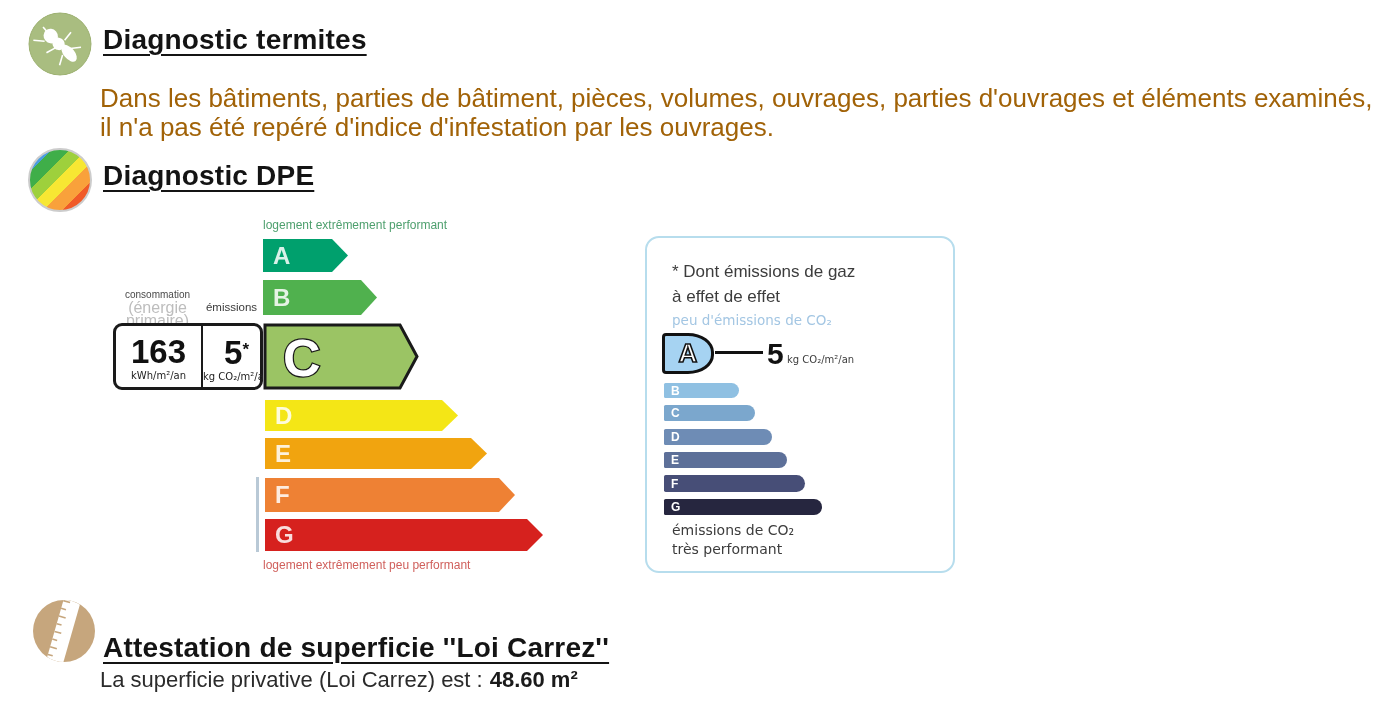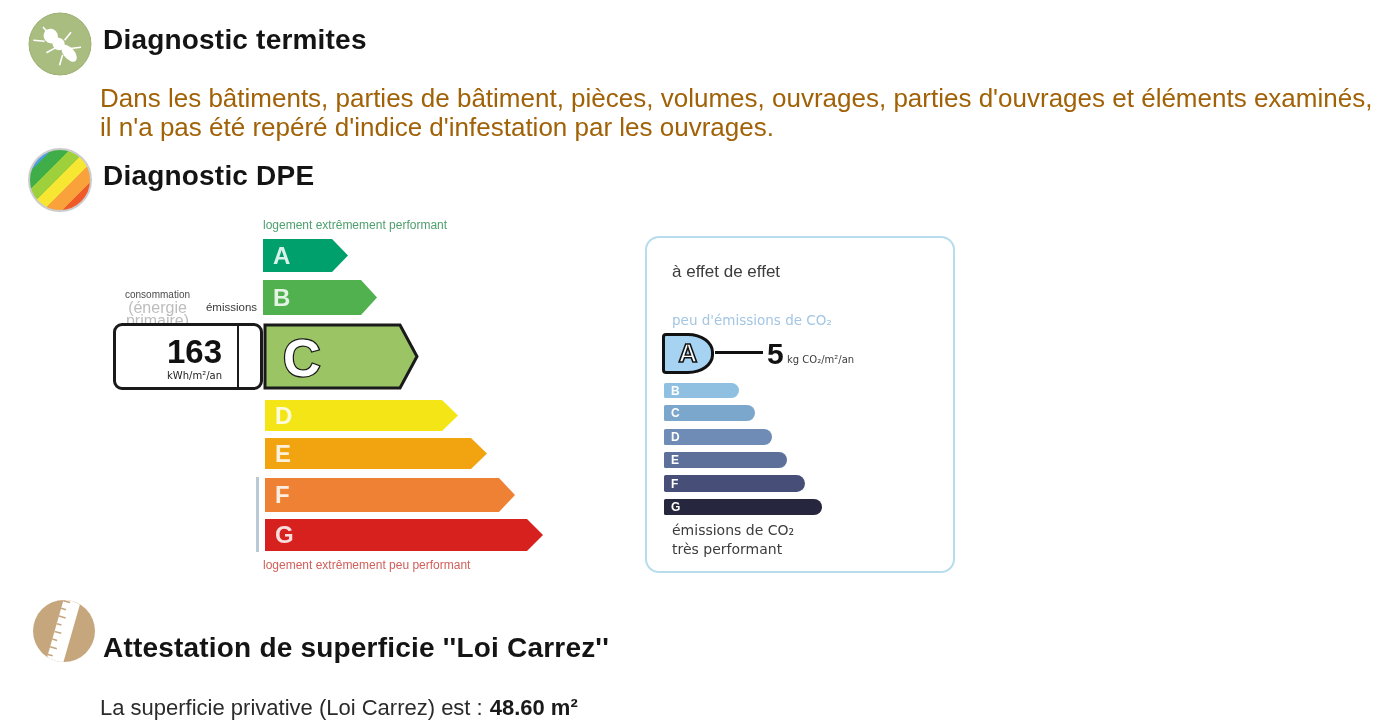--- a/index.html
+++ b/index.html
@@ -2,21 +2,21 @@
 <html><head>
 <meta charset="utf-8">
 <style>
   html,body{margin:0;padding:0;background:#ffffff;}
   body{width:1400px;height:722px;position:relative;overflow:hidden;
        font-family:"Liberation Sans", sans-serif;color:#1a1a1a;}
   .abs{position:absolute;}
 
   
   .sec-heading{font-size:28px;font-weight:bold;color:#141414;
-               text-decoration-thickness:2px;
+               text-decoration:underline;text-decoration-thickness:2px;
                text-underline-offset:5px;letter-spacing:.2px;white-space:nowrap;text-align:center;}
   .icon-circle{border-radius:50%;}
 
   
   #termites-icon{left:28px;top:12px;width:64px;height:64px;}
   #termites-heading{left:103px;top:24px;}
   #termites-text{left:100px;top:84px;width:1300px;font-size:26px;
                  line-height:29px;color:#a16207;}
 
   
@@ -46,21 +46,21 @@
   #conso-label{left:0;top:70px;width:89px;text-align:center;line-height:13px;}
   #conso-label .l1{font-size:10px;color:#4a4a4a;}
   #conso-label .l2{font-size:16px;color:#bdbdbd;}
   #emis-label{left:87px;top:83px;width:63px;text-align:center;
               font-size:11.5px;color:#3a3a3a;}
 
   #dpe-value-box{left:0;top:105px;width:150px;height:67px;background:#fff;
                  border:3px solid #1a1a1a;border-radius:9px;box-sizing:border-box;
                  display:flex;}
   .vb-cell{display:flex;flex-direction:column;align-items:center;
-           justify-content:center;padding-top:2px;margin-left:36px;}
+           justify-content:center;padding-top:2px;}
   .vb-cell.c1{flex:0 0 85px;border-right:2px solid #1a1a1a;}
   .vb-cell.c2{flex:1;}
   .vb-big{font-size:33px;font-weight:bold;line-height:33px;color:#111;}
   .vb-ast{font-size:17px;vertical-align:9px;font-weight:bold;}
   .vb-unit{font-size:10px;color:#222;margin-top:2px;white-space:nowrap;
            font-family:"DejaVu Sans", sans-serif;}
   #dpe-c-arrow{left:150px;top:105px;}
 
   
   #ges-box{left:645px;top:236px;width:310px;height:337px;background:#fff;
@@ -86,21 +86,21 @@
   .gbar-d{top:191px;width:108px;height:16px;}
   .gbar-e{top:214px;width:123px;height:16px;}
   .gbar-f{top:237px;width:141px;height:17px;}
   .gbar-g{top:261px;width:158px;height:16px;}
   #ges-high{left:25px;top:283px;font-size:14px;line-height:19px;color:#3c3c3c;
             font-family:"DejaVu Sans", sans-serif;}
 
   
   #carrez-icon{left:32px;top:598px;width:64px;height:66px;}
   #carrez-heading{left:103px;top:632px;}
-  #carrez-text{left:100px;top:667px;font-size:22px;color:#2b2b2b;margin-top:28px;}
+  #carrez-text{left:100px;top:667px;font-size:22px;color:#2b2b2b;}
   #carrez-text b{margin-left:7px;color:#1a1a1a;}
 </style>
 </head>
 <body>
 
 <svg class="abs icon-circle" id="termites-icon" viewBox="0 0 64 64">
   <circle cx="32" cy="32" r="31" fill="#a9bd80" stroke="#9cb070" stroke-width="1"></circle>
   <g transform="rotate(-40 32 32)">
     <g stroke="#ffffff" stroke-width="1.6">
       <line x1="22" y1="20" x2="14" y2="12"></line>
@@ -167,20 +167,21 @@
   </div>
   <div class="dpe-arrow arrow-g" style="background: rgb(214, 33, 30);">
     <span class="dpe-letter">G</span>
   </div>
   <div class="abs" id="fg-divider"></div>
   <div class="abs" id="dpe-bottom-label">logement extrêmement peu performant</div>
 </div>
 
 <div class="abs" id="ges-box">
   <div class="abs" id="ges-title">
+    <div>* Dont émissions de gaz</div>
     <div>à effet de effet</div>
   </div>
   <div class="abs" id="ges-low">peu d'émissions de CO₂</div>
 
   <div class="abs" id="ges-a-badge" style="background: rgb(166, 211, 242);">
     <span id="ges-a-letter">A</span>
   </div>
   <div class="abs" id="ges-line"></div>
   <div class="abs" id="ges-value">5</div>
   <div class="abs" id="ges-unit">kg CO₂/m²/an</div>

